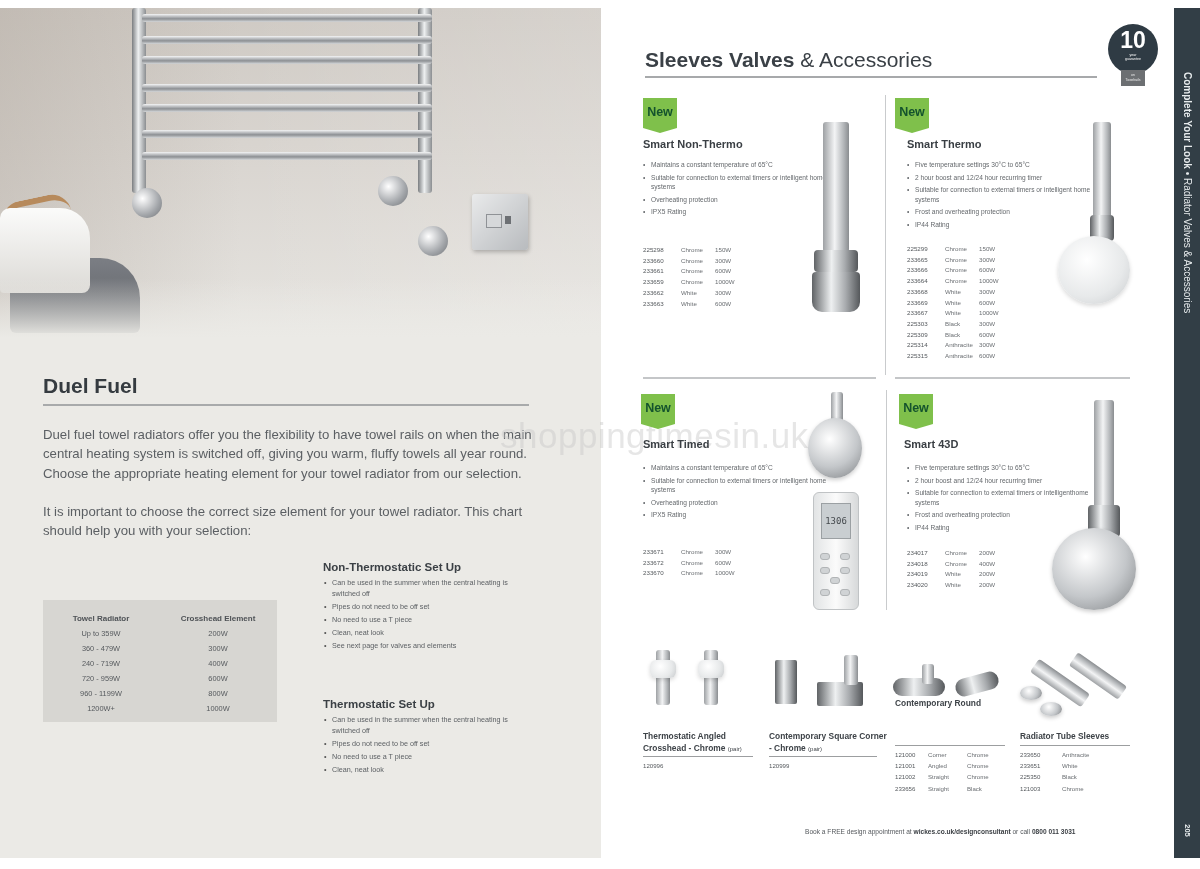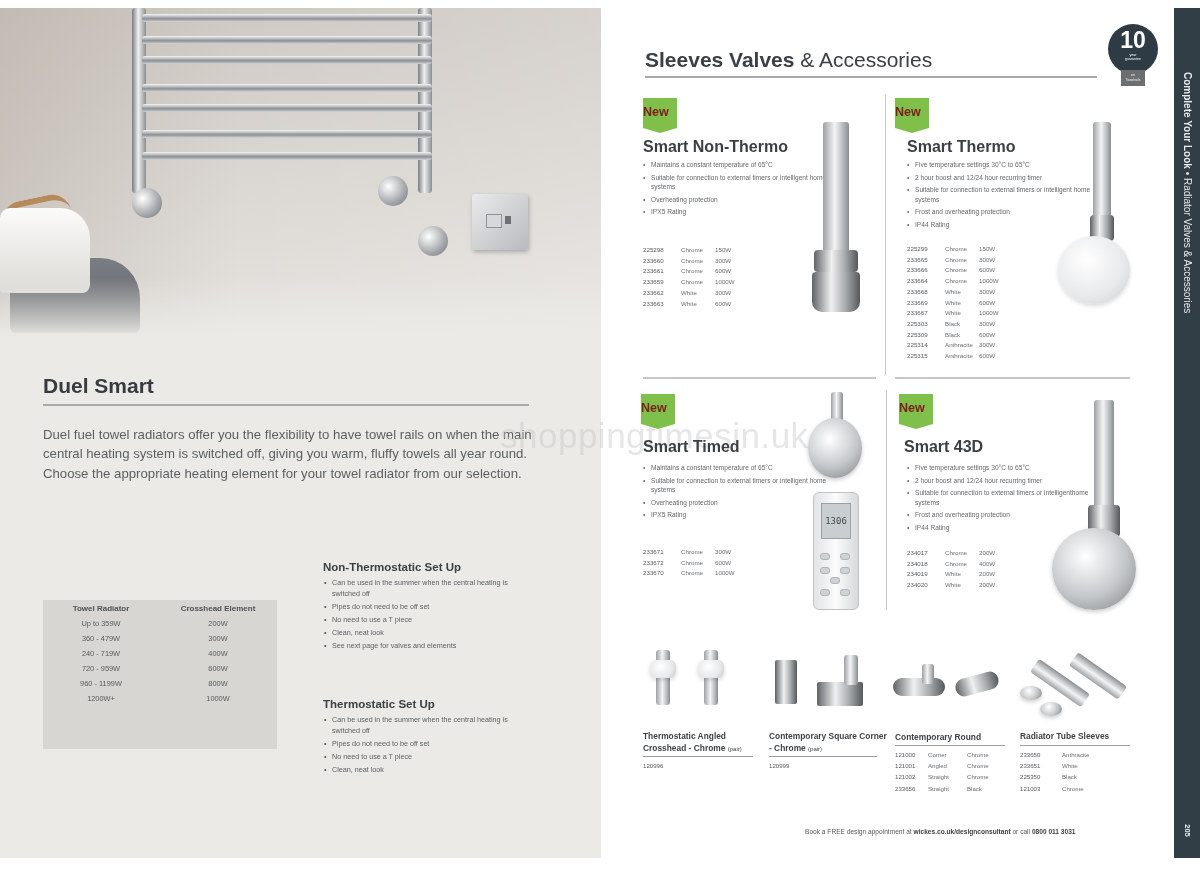--- a/index.html
+++ b/index.html
@@ -18,21 +18,21 @@
   .towel-white { position: absolute; left: 0; top: 10px; width: 90px; height: 85px; background: linear-gradient(180deg, #fbfbfa, #dcdad6); border-radius: 10px 30px 8px 4px; }
   .towel-grey { position: absolute; left: 10px; top: 60px; width: 130px; height: 75px; background: linear-gradient(180deg, #7b7e84, #5b5e63); border-radius: 30px 40px 6px 6px; }
   .basket-handle { position: absolute; left: 0; top: 0; width: 70px; height: 20px; border-top: 6px solid #b78a5c; border-radius: 40px 40px 0 0; transform: rotate(-12deg); }
   .floor-fade { position: absolute; left: 0; top: 270px; width: 601px; height: 60px; background: linear-gradient(180deg, rgba(235,234,230,0) 0%, #ebeae6 100%); }
 
   .df-title { position: absolute; left: 43px; top: 366px; font-size: 21px; font-weight: bold; color: #353b40; }
   .df-rule { position: absolute; left: 43px; top: 396px; width: 486px; height: 2px; background: #a8aaab; }
   .df-body { position: absolute; left: 43px; top: 417px; width: 490px; font-size: 13.2px; line-height: 19.3px; color: #5b5f63; }
   .df-body p + p { margin-top: 19px; }
 
-  .size-table { position: absolute; left: 43px; top: 592px; width: 234px; height: 149px; background: #d7d6d2; }
+  .size-table { position: absolute; left: 43px; top: 592px; width: 234px; height: 122px; background: #d7d6d2; padding-top: 10px; }
   .size-table .row { display: flex; height: 15px; font-size: 7.4px; color: #55595d; align-items: center; }
   .size-table .row.head { font-weight: bold; font-size: 8px; height: 16px; color: #4e5256; }
   .size-table .c1 { width: 116px; text-align: center; }
   .size-table .c2 { width: 118px; text-align: center; }
 
   .setup { position: absolute; left: 323px; width: 210px; }
   .setup h3 { font-size: 11.5px; font-weight: bold; color: #3b4045; margin-bottom: 5px; }
   .setup ul { list-style: none; }
   .setup li { font-size: 7.2px; line-height: 10.5px; color: #5a5e62; padding-left: 9px; position: relative; margin-bottom: 2.5px; }
   .setup li::before { content: "•"; position: absolute; left: 1px; top: 0; color: #555; }
@@ -46,24 +46,24 @@
   .badge-10 { position: absolute; left: 1108px; top: 24px; width: 50px; height: 50px; border-radius: 50%; background: #2f3b44; color: #fff; text-align: center; }
   .badge-10 .num { font-size: 23px; font-weight: bold; line-height: 26px; margin-top: 3px; }
   .badge-10 .sub { font-size: 3.6px; line-height: 4px; }
   .badge-10 .tab { position: absolute; left: 13px; top: 46px; width: 24px; height: 16px; background: #6c6f72; font-size: 3.4px; line-height: 5px; padding-top: 3px; color: #eee; }
 
   .side-bar { position: absolute; left: 1174px; top: 8px; width: 26px; height: 850px; background: #323e46; }
   .side-text { position: absolute; left: 1179px; top: 72px; width: 300px; transform-origin: 0 0; transform: rotate(90deg) translate(0, -14px); white-space: nowrap; font-size: 10px; color: #e8ecee; }
   .side-text b { font-weight: bold; }
   .page-num { position: absolute; left: 1181px; top: 826px; transform: rotate(90deg); font-size: 7.5px; color: #e8ecee; font-weight: bold; }
 
-  .new-badge { position: absolute; width: 34px; height: 30px; background: #7fc04b; color: #7f1d1d; font-weight: bold; font-size: 12.5px; line-height: 28px; }
+  .new-badge { position: absolute; width: 34px; height: 30px; background: #7fc04b; color: #14532d; font-weight: bold; font-size: 12.5px; text-align: center; line-height: 28px; }
   .new-badge::after { content: ""; position: absolute; left: 0; bottom: -5px; border-left: 17px solid transparent; border-right: 17px solid transparent; border-top: 5px solid #7fc04b; }
 
-  .prod-title { position: absolute; font-size: 16px; font-weight: bold; color: #3a3f44; }
+  .prod-title { position: absolute; font-size: 11px; font-weight: bold; color: #3a3f44; }
   .prod-bullets { position: absolute; list-style: none; width: 200px; }
   .prod-bullets li { font-size: 6.6px; line-height: 9.9px; color: #64686c; padding-left: 8px; position: relative; margin-bottom: 2.6px; }
   .prod-bullets li::before { content: "•"; position: absolute; left: 0; top: 0; }
   .spec-table { position: absolute; }
   .spec-table .r { display: flex; font-size: 6.2px; line-height: 10.7px; color: #6a6e72; }
   .spec-table .code { width: 38px; color: #55595d; }
   .spec-table .col2 { width: 34px; }
   .spec-table .col3 { width: 40px; }
 
   .divider-h { position: absolute; height: 2px; background: #c4c6c8; }
@@ -112,24 +112,25 @@
         <div class="neon"></div>
     </div>
     <div class="towels">
       <div class="basket-handle"></div>
       <div class="towel-grey"></div>
       <div class="towel-white"></div>
     </div>
     <div class="floor-fade"></div>
   </div>
 
-  <div class="df-title">Duel Smart</div>
+  <div class="df-title">Duel Fuel</div>
   <div class="df-rule"></div>
   <div class="df-body">
     <p>Duel fuel towel radiators offer you the flexibility to have towel rails on when the main central heating system is switched off, giving you warm, fluffy towels all year round. Choose the appropriate heating element for your towel radiator from our selection.</p>
+    <p>It is important to choose the correct size element for your towel radiator. This chart should help you with your selection:</p>
   </div>
 
   <div class="size-table">
     <div class="row head">
       <span class="c1">Towel Radiator</span>
       <span class="c2">Crosshead Element</span>
     </div>
     <div class="row">
         <span class="c1">Up to 359W</span>
         <span class="c2">200W</span>
@@ -430,21 +431,21 @@
 </div>
 
 <div class="acc-title" style="left:769px; top:731px; width:120px;"><span>Contemporary Square Corner - Chrome</span> <small>(pair)</small></div>
 <div class="acc-rule" style="left:769px; top:756px; width:108px;"></div>
 <div class="acc-table" style="position:absolute; left:769px; top:760px;">
   <div class="r">
       <span class="code">120999</span>
     </div>
 </div>
 
-<div class="acc-title" style="left:895px; top:732px; width:120px;">Contemporary Round</div>
+<div class="acc-title" style="left:895px; top:698px; width:120px;">Contemporary Round</div>
 <div class="acc-rule" style="left:895px; top:745px; width:110px;"></div>
 <div class="acc-table" style="position:absolute; left:895px; top:749px;">
   <div class="r">
       <span class="code">121000</span>
       <span class="col2">Corner</span>
       <span>Chrome</span>
     </div>
   <div class="r">
       <span class="code">121001</span>
       <span class="col2">Angled</span>

